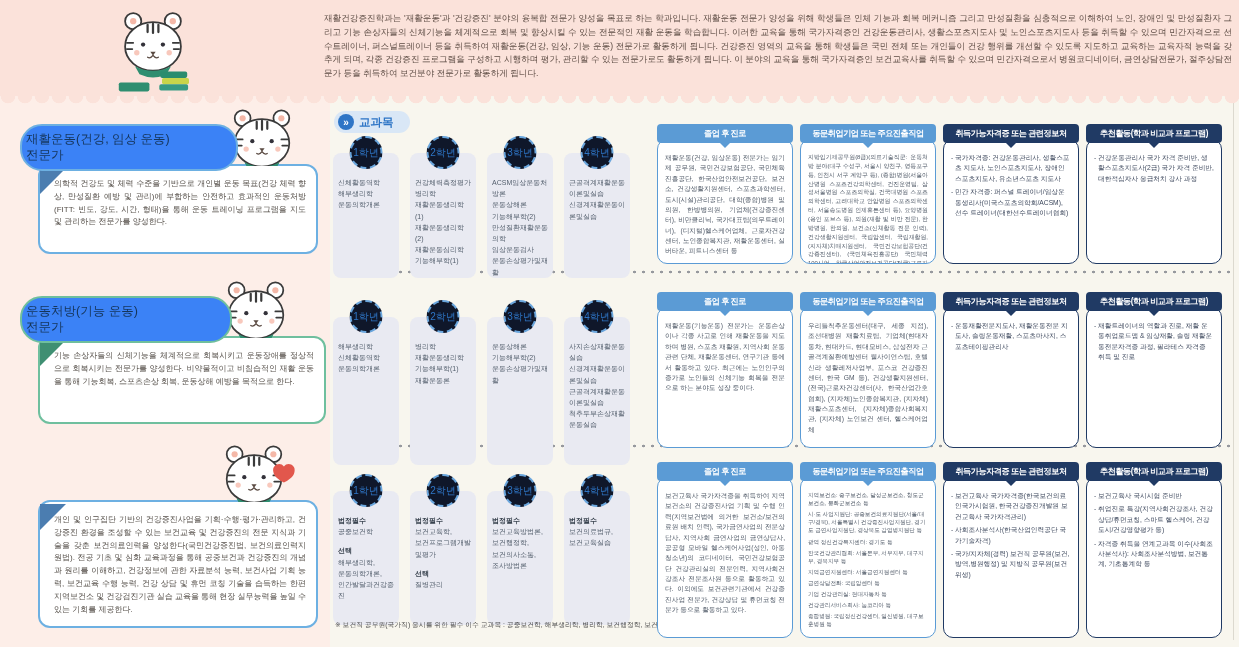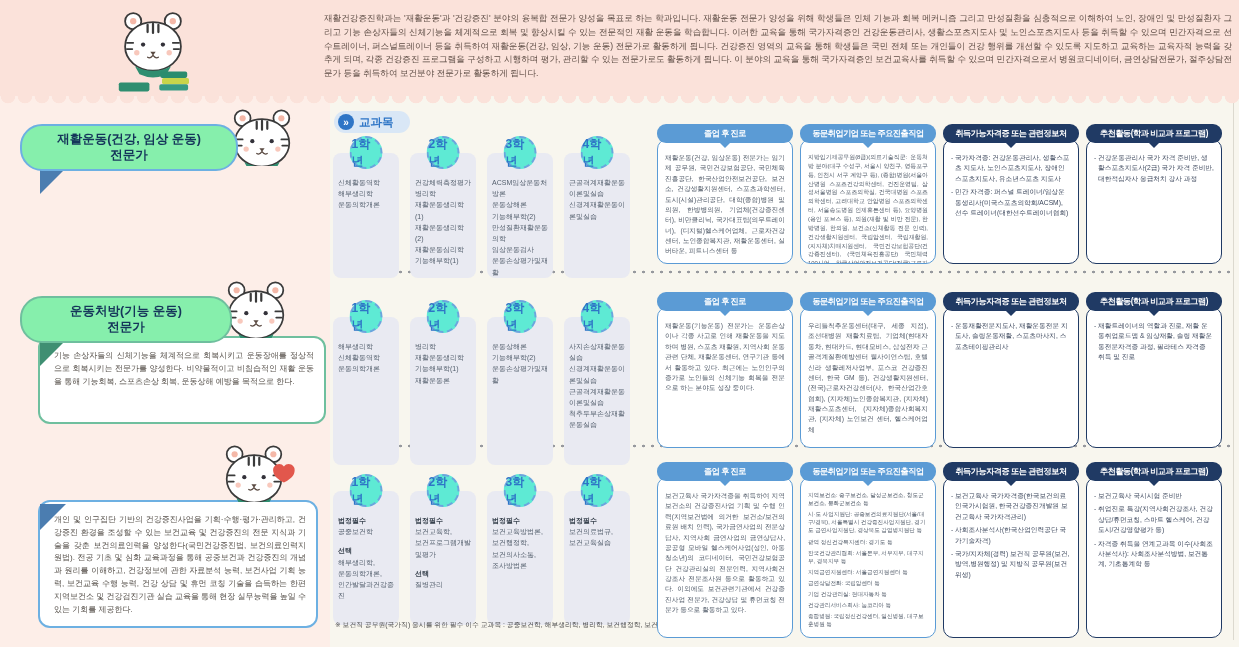--- a/index.html
+++ b/index.html
@@ -14,57 +14,57 @@
   .leftcol{position:absolute;left:0;top:96px;width:330px;height:551px;background:#fdeee8;}
   .dept-title{position:absolute;left:194px;top:30px;font-size:27px;font-weight:bold;
     color:#e4452a;letter-spacing:-1px;z-index:3;}
   .intro{position:absolute;left:324px;top:12px;width:908px;font-size:8.6px;line-height:1.6;
     color:#5d4c44;text-align:justify;z-index:3;}
 
   
   .tiger{position:absolute;z-index:2;}
 
   
-  .bubble-title{position:absolute;z-index:3;background:#86efac;border-radius:22px;
-    text-align:center;font-weight:bold;color:#15355a;font-size:12.5px;line-height:1.25;
+  .bubble-title{position:absolute;z-index:3;background:#3b82f6;border-radius:22px;
+    font-weight:normal;color:#15355a;font-size:12.5px;line-height:1.25;
     padding:6px 4px;white-space:pre-line;}
   .bubble-body{position:absolute;z-index:1;background:#fff;border-radius:12px;
     padding:12px 10px 10px 14px;font-size:8px;line-height:1.6;color:#56504a;text-align:justify;}
   .notch{position:absolute;width:0;height:0;z-index:2;
     border-top:26px solid #4b7db0;border-right:26px solid transparent;}
   .blue-t{border:2.5px solid #6db0e2;}
   .green-t{border:2.5px solid #6fbf9e;}
   .notch-green{border-top-color:#3f8f72;}
 
   
   .section-label{position:absolute;left:334px;top:111px;display:inline-flex;align-items:center;
     gap:5px;background:#d9e7f6;border-radius:13px;padding:3px 16px 3px 4px;z-index:3;}
   .section-label .chev{width:16px;height:16px;border-radius:50%;background:#2e75c6;color:#fff;
     font-size:10px;font-weight:bold;display:flex;align-items:center;justify-content:center;}
   .section-label .lbl{font-size:11.5px;font-weight:bold;color:#2e75c6;font-family:Liberation Mono, monospace;}
   .curr-row{position:absolute;left:333px;display:flex;gap:11px;z-index:2;}
   .chip-col{width:66px;position:relative;padding-top:17px;}
   .badge{position:absolute;top:0;left:50%;transform:translateX(-50%);width:33px;height:33px;
-    border-radius:50%;background:#5eead4;border:2px dashed #6aa6dd;color:#2e75c6;font-weight:bold;
-    font-size:12px;display:flex;align-items:center;justify-content:center;z-index:2;box-sizing:border-box;}
+    border-radius:50%;background:#0f172a;border:2px dashed #6aa6dd;color:#2e75c6;font-weight:normal;
+    font-size:10px;display:flex;align-items:center;justify-content:center;z-index:2;box-sizing:border-box;}
   .chip{background:#e9eaf2;border-radius:8px;padding:24px 5px 8px;font-size:7px;color:#55606e;
     line-height:1.6;word-break:break-all;box-sizing:border-box;overflow:hidden;}
   .r1 .chip{height:125px}.r2 .chip{height:148px}.r3 .chip{height:134px}
   .course{min-height:8px;}
   .b{font-weight:bold;color:#39434f;}
   .spacer{height:7px;}
   .sep{position:absolute;left:333px;width:902px;height:4px;z-index:1;
     background-image:radial-gradient(circle,#97999e 1.2px,rgba(0,0,0,0) 1.6px);
     background-size:9px 4px;background-repeat:repeat-x;}
   .footnote{position:absolute;left:335px;top:620px;font-size:6.8px;color:#4c4c4c;z-index:2;}
 
   
   .cards-row{position:absolute;left:657px;display:flex;gap:7px;z-index:2;}
   .card{width:136px;display:flex;flex-direction:column;box-sizing:border-box;}
-  .card-head{position:relative;z-index:2;border-radius:9px;padding:4px 1px;color:#fff;
+  .card-head{position:relative;z-index:2;border-radius:4px;padding:4px 1px;color:#fff;
     font-weight:bold;font-size:8.2px;text-align:center;white-space:nowrap;letter-spacing:-0.5px;}
   .card-head::after{content:"";position:absolute;left:50%;bottom:-5px;transform:translateX(-50%);
     border-left:6px solid transparent;border-right:6px solid transparent;border-top:6px solid #000;}
   .blue .card-head{background:#5b9bd5;} .blue .card-head::after{border-top-color:#5b9bd5;}
   .navy .card-head{background:#203a64;} .navy .card-head::after{border-top-color:#203a64;}
   .card-body{flex:1;margin-top:-4px;background:#fff;border:1.6px solid #5b9bd5;border-radius:10px;
     padding:13px 7px 6px;font-size:6.7px;line-height:1.55;color:#4e5866;overflow:hidden;text-align:justify;}
   .navy .card-body{border-color:#203a64;color:#3c475c;text-align:left;}
   .dense .card-body{font-size:5.9px;line-height:1.5;}
   .xdense .card-body{font-size:5.6px;line-height:1.45;}
@@ -112,20 +112,21 @@
     <rect x="12" y="84" width="34" height="10" rx="2" fill="#2f8e70"></rect>
   </svg>
   <div class="intro">재활건강증진학과는 '재활운동'과 '건강증진' 분야의 융복합 전문가 양성을 목표로 하는 학과입니다. 재활운동 전문가 양성을 위해 학생들은 인체 기능과 회복 메커니즘 그리고 만성질환을 심층적으로 이해하여 노인, 장애인 및 만성질환자 그리고 기능 손상자들의 신체기능을 체계적으로 회복 및 향상시킬 수 있는 전문적인 재활 운동을 학습합니다. 이러한 교육을 통해 국가자격증인 건강운동관리사, 생활스포츠지도사 및 노인스포츠지도사 등을 취득할 수 있으며 민간자격으로 선수트레이너, 퍼스널트레이너 등을 취득하여 재활운동(건강, 임상, 기능 운동) 전문가로 활동하게 됩니다. 건강증진 영역의 교육을 통해 학생들은 국민 전체 또는 개인들이 건강 행위를 개선할 수 있도록 지도하고 교육하는 교육자적 능력을 갖추게 되며, 각종 건강증진 프로그램을 구성하고 시행하며 평가, 관리할 수 있는 전문가로도 활동하게 됩니다. 이 분야의 교육을 통해 국가자격증인 보건교육사를 취득할 수 있으며 민간자격으로서 병원코디네이터, 금연상담전문가, 절주상담전문가 등을 취득하여 보건분야 전문가로 활동하게 됩니다.</div>
 
   <svg class="tiger" style="left:218px;top:104px" width="88" height="62" viewBox="0 0 100 70">
       <use href="#tiger"></use>
     </svg>
   <div class="bubble-title blue-t" style="left:20px;top:124px;width:206px">재활운동(건강, 임상 운동)
 전문가</div>
   <div class="notch" style="left:40px;top:168px"></div>
+  <div class="bubble-body blue-t" style="left:38px;top:164px;width:280px;min-height:90px;box-sizing:border-box">의학적 건강도 및 체력 수준을 기반으로 개인별 운동 목표(건강 체력 향상, 만성질환 예방 및 관리)에 부합하는 안전하고 효과적인 운동처방(FITT: 빈도, 강도, 시간, 형태)을 통해 운동 트레이닝 프로그램을 지도 및 관리하는 전문가를 양성한다.</div>
 
   <svg class="tiger" style="left:212px;top:276px" width="88" height="62" viewBox="0 0 100 70">
       <use href="#tiger"></use>
     </svg>
   <div class="bubble-title green-t" style="left:20px;top:296px;width:200px">운동처방(기능 운동)
 전문가</div>
   <div class="notch notch-green" style="left:40px;top:340px"></div>
   <div class="bubble-body green-t" style="left:38px;top:336px;width:288px;min-height:88px;box-sizing:border-box">기능 손상자들의 신체기능을 체계적으로 회복시키고 운동장애를 정상적으로 회복시키는 전문가를 양성한다. 비약물적이고 비침습적인 재활 운동을 통해 기능회복, 스포츠손상 회복, 운동상해 예방을 목적으로 한다.</div>
 
   <svg class="tiger" style="left:210px;top:440px" width="88" height="62" viewBox="0 0 100 70">

